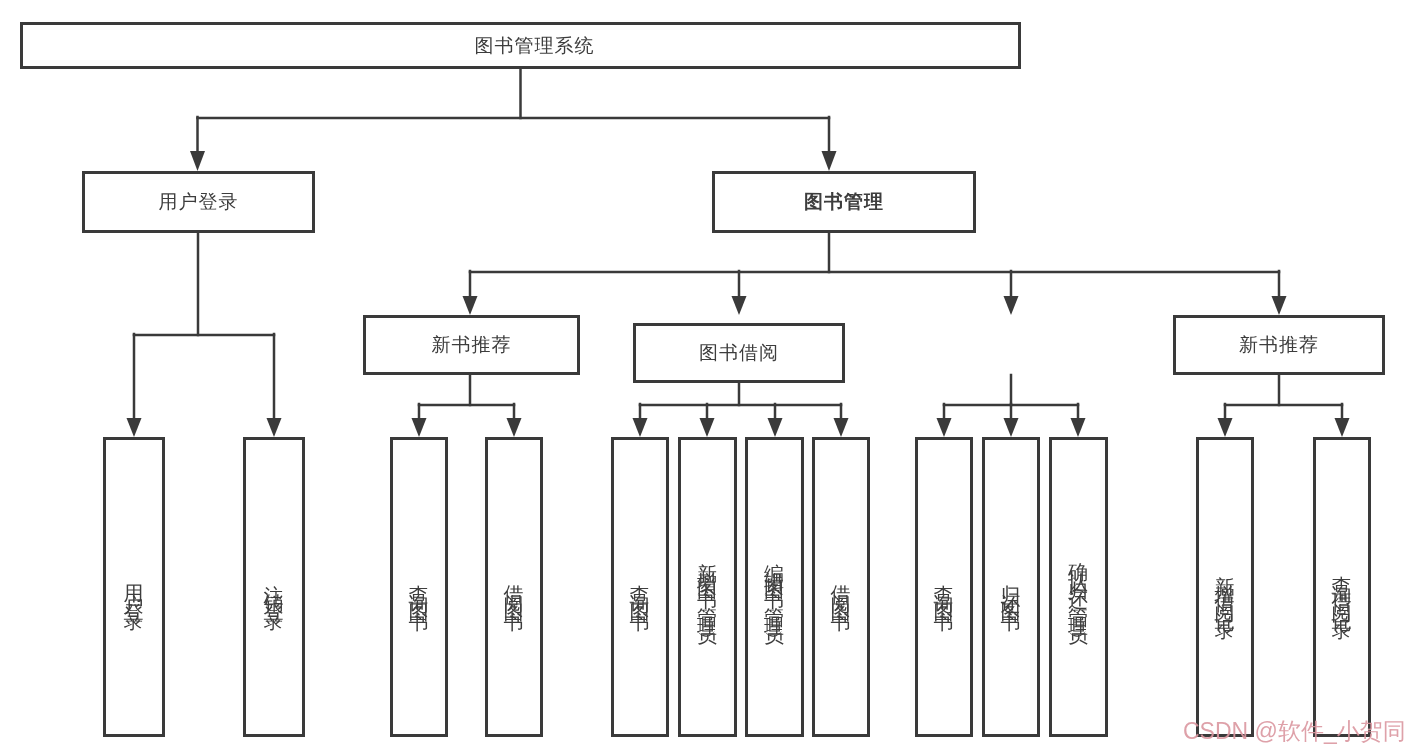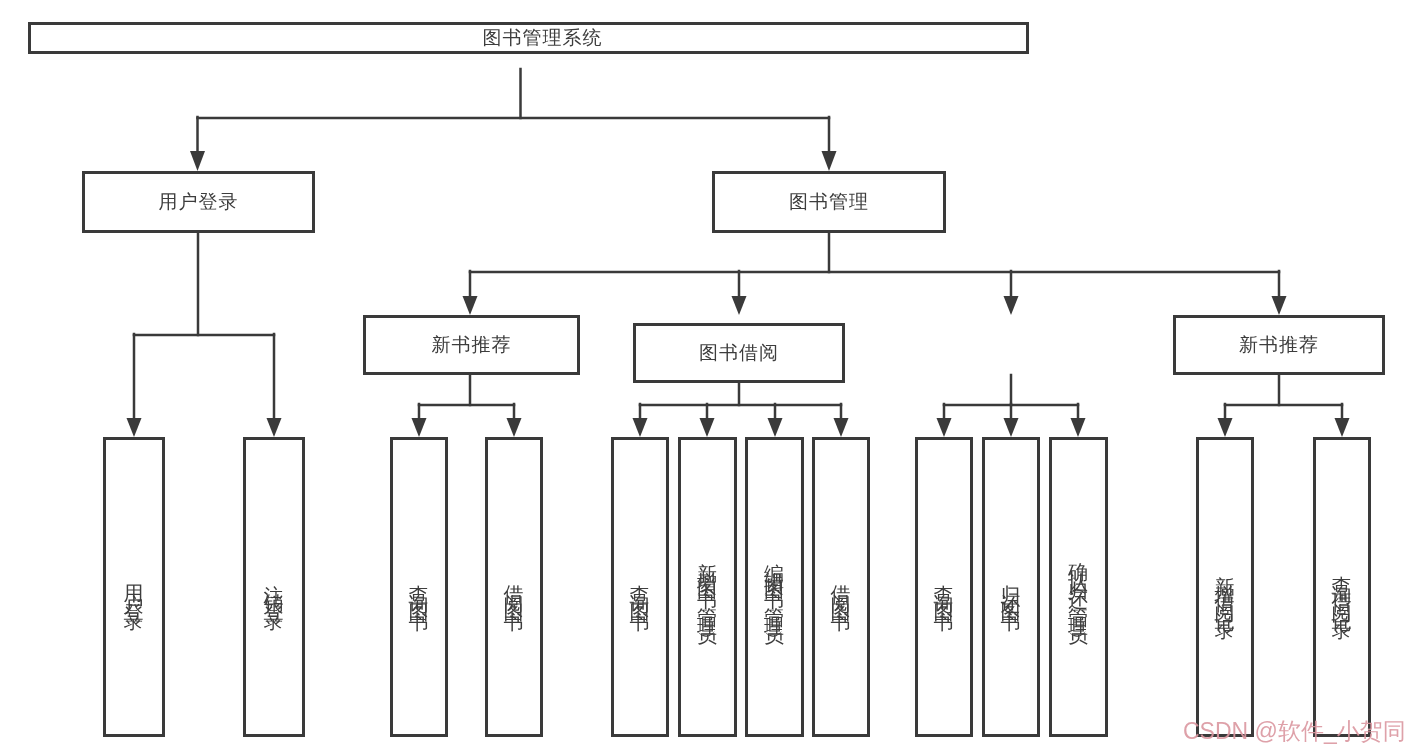--- a/index.html
+++ b/index.html
@@ -127,28 +127,28 @@
       <polygon points="767.5,418 782.5,418 775,437"></polygon>
       <polygon points="833.5,418 848.5,418 841,437"></polygon>
       <polygon points="936.5,418 951.5,418 944,437"></polygon>
       <polygon points="1003.5,418 1018.5,418 1011,437"></polygon>
       <polygon points="1070.5,418 1085.5,418 1078,437"></polygon>
       <polygon points="1217.5,418 1232.5,418 1225,437"></polygon>
       <polygon points="1334.5,418 1349.5,418 1342,437"></polygon>
     </g>
   </svg>
 
-  <div class="node" style="left:28px; top:22px; width:1001px; height:32px;padding-left:28px;">
+  <div class="node" style="left:20px; top:22px; width:1001px; height:47px;padding-left:28px;">
     <span>图书管理系统</span>
   </div>
 
   <div class="node" style="left:82px; top:171px; width:233px; height:62px;">
     <span>用户登录</span>
   </div>
-  <div class="node" style="left:712px; top:171px; width:234px; height:62px;">
+  <div class="node" style="left:712px; top:171px; width:264px; height:62px;font-weight:bold;">
     <span>图书管理</span>
   </div>
 
   <div class="node" style="left:363px; top:315px; width:217px; height:60px;">
     <span>新书推荐</span>
   </div>
   <div class="node" style="left:633px; top:323px; width:212px; height:60px;">
     <span>图书借阅</span>
   </div>
   <div class="node" style="left:1173px; top:315px; width:212px; height:60px;">

